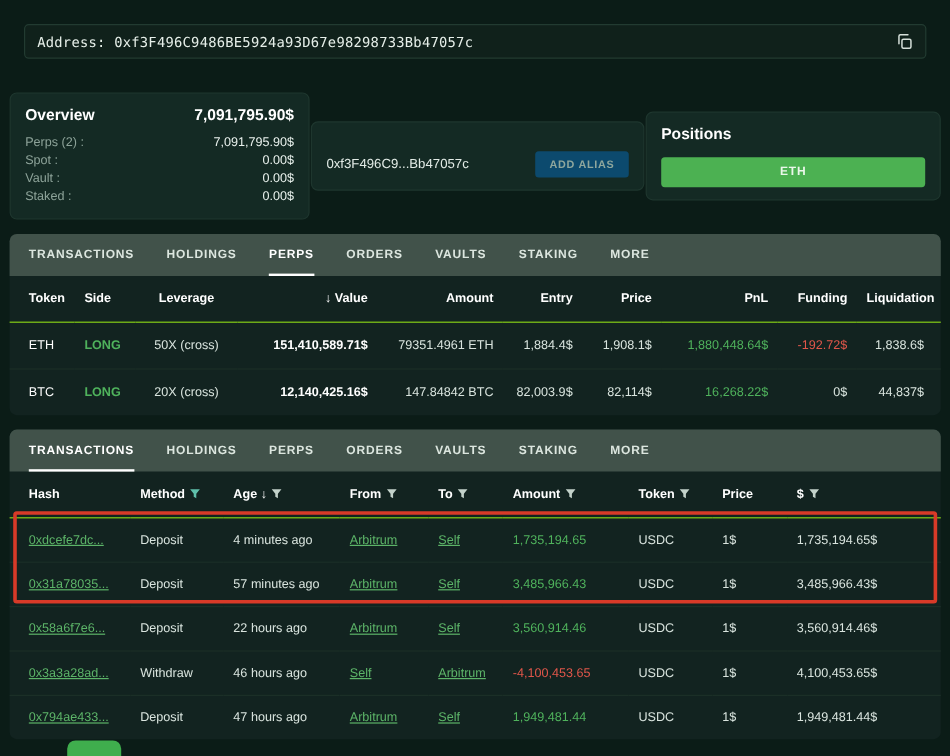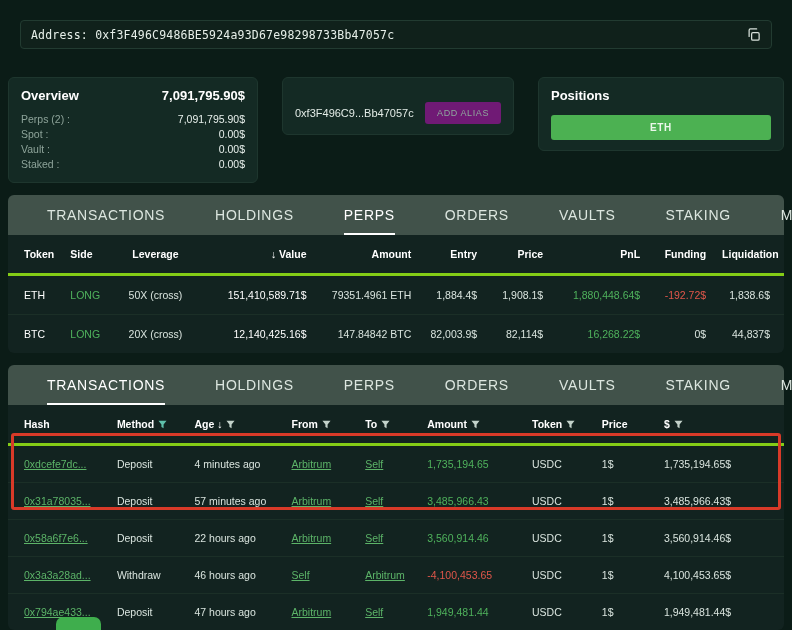--- a/index.html
+++ b/index.html
@@ -22,40 +22,40 @@
     align-items: center;
   }
   .addr-text {
     font-family: "DejaVu Sans Mono", monospace;
     font-size: 11.5px;
     color: #e6efe9;
     letter-spacing: 0.2px;
   }
   .copy-btn { cursor: pointer; display: flex; align-items: center; }
   
-  .cards { display: flex; gap: 24px; margin: 28px 8px 12px; align-items: flex-start; }
+  .cards { display: flex; gap: 1px; margin: 28px 8px 12px; align-items: center; }
   .card {
     background: #142a24;
     border: 1px solid #1e362e;
     border-radius: 6px;
     padding: 10px 12px;
   }
   .card-title { color: #fff; font-size: 13px; font-weight: bold; }
   .ov-card { flex: 0 0 250px; }
   .ov-head { display: flex; justify-content: space-between; margin-bottom: 9px; }
   .ov-total { color: #fff; font-size: 13px; font-weight: bold; }
   .ov-row { display: flex; justify-content: space-between; font-size: 10.5px; line-height: 15px; }
   .ov-label { color: #8da399; }
   .ov-val { color: #e8f0ec; }
   .infos-card { flex: 1 1 auto; }
   .infos-body { display: flex; justify-content: space-between; align-items: center; margin-top: 14px; }
   .infos-addr { color: #e2ebe6; font-size: 11px; }
   .alias-btn {
-    background: #701a75; color: #8fa79d; border: none; border-radius: 3px;
-    font-family: inherit; font-size: 9px; font-weight: normal; letter-spacing: 0.6px;
+    background: #0c4a6e; color: #8fa79d; border: none; border-radius: 3px;
+    font-family: inherit; font-size: 9px; font-weight: bold; letter-spacing: 0.6px;
     padding: 6px 12px; cursor: pointer;
   }
   .pos-card { flex: 0 0 246px; }
   .eth-btn {
     display: block; width: 100%; margin-top: 12px;
     background: #4cb152; color: #eaf7ea; border: none; border-radius: 3px;
     font-family: inherit; font-size: 10px; font-weight: bold; letter-spacing: 0.6px;
     padding: 7px 0; cursor: pointer;
   }
   
@@ -66,47 +66,46 @@
     position: relative;
     overflow: visible;
   }
   .tabs {
     display: flex;
     background: #41524a;
     border-radius: 6px 6px 0 0;
     padding: 0 16px;
   }
   .tab {
-    color: #dce6df; font-size: 14px; font-weight: normal; letter-spacing: 0.7px;
+    color: #dce6df; font-size: 10px; font-weight: bold; letter-spacing: 0.7px;
     padding: 12px 0 10px; margin-right: 27px; cursor: pointer;
     border-bottom: 2px solid transparent;
-    margin-left: 23px;
   }
   .tab.active { color: #fff; border-bottom-color: #fff; }
   
   table { width: 100%; border-collapse: collapse; table-layout: fixed; }
   th {
     color: #fff; font-size: 10.5px; font-weight: bold;
-    padding: 13px 8px; border-bottom: 3px solid #84cc16;
+    padding: 13px 8px; border-bottom: 1px solid #84cc16;
     white-space: nowrap; overflow: hidden; cursor: pointer;
   }
   td {
     color: #d9e4de; font-size: 10.5px;
     padding: 13px 8px; border-bottom: 1px solid #1b2f27;
     white-space: nowrap; overflow: hidden;
   }
   .tx-table td { padding: 12px 8px; }
   tr:last-child td { border-bottom: none; }
   th:first-child, td:first-child { padding-left: 16px; }
   th:last-child, td:last-child { padding-right: 14px; }
   .al { text-align: left; } .ac { text-align: center; } .ar { text-align: right; }
   .c-white { color: #fff; }
   .c-green { color: #4fb25c; }
   .c-red { color: #e0564a; }
-  .bold { font-weight: normal; }
+  .bold { font-weight: bold; }
   .link { color: #5cb468; text-decoration: underline; cursor: pointer; }
   .funnel { margin-left: 4px; vertical-align: -1px; cursor: pointer; }
   
   .hl-box {
     position: absolute; left: 3px; right: 3px; top: 68px; height: 77px;
     border: 3px solid #d83a28; border-radius: 3px;
     pointer-events: none; z-index: 5;
   }
   
   .chat-widget {

